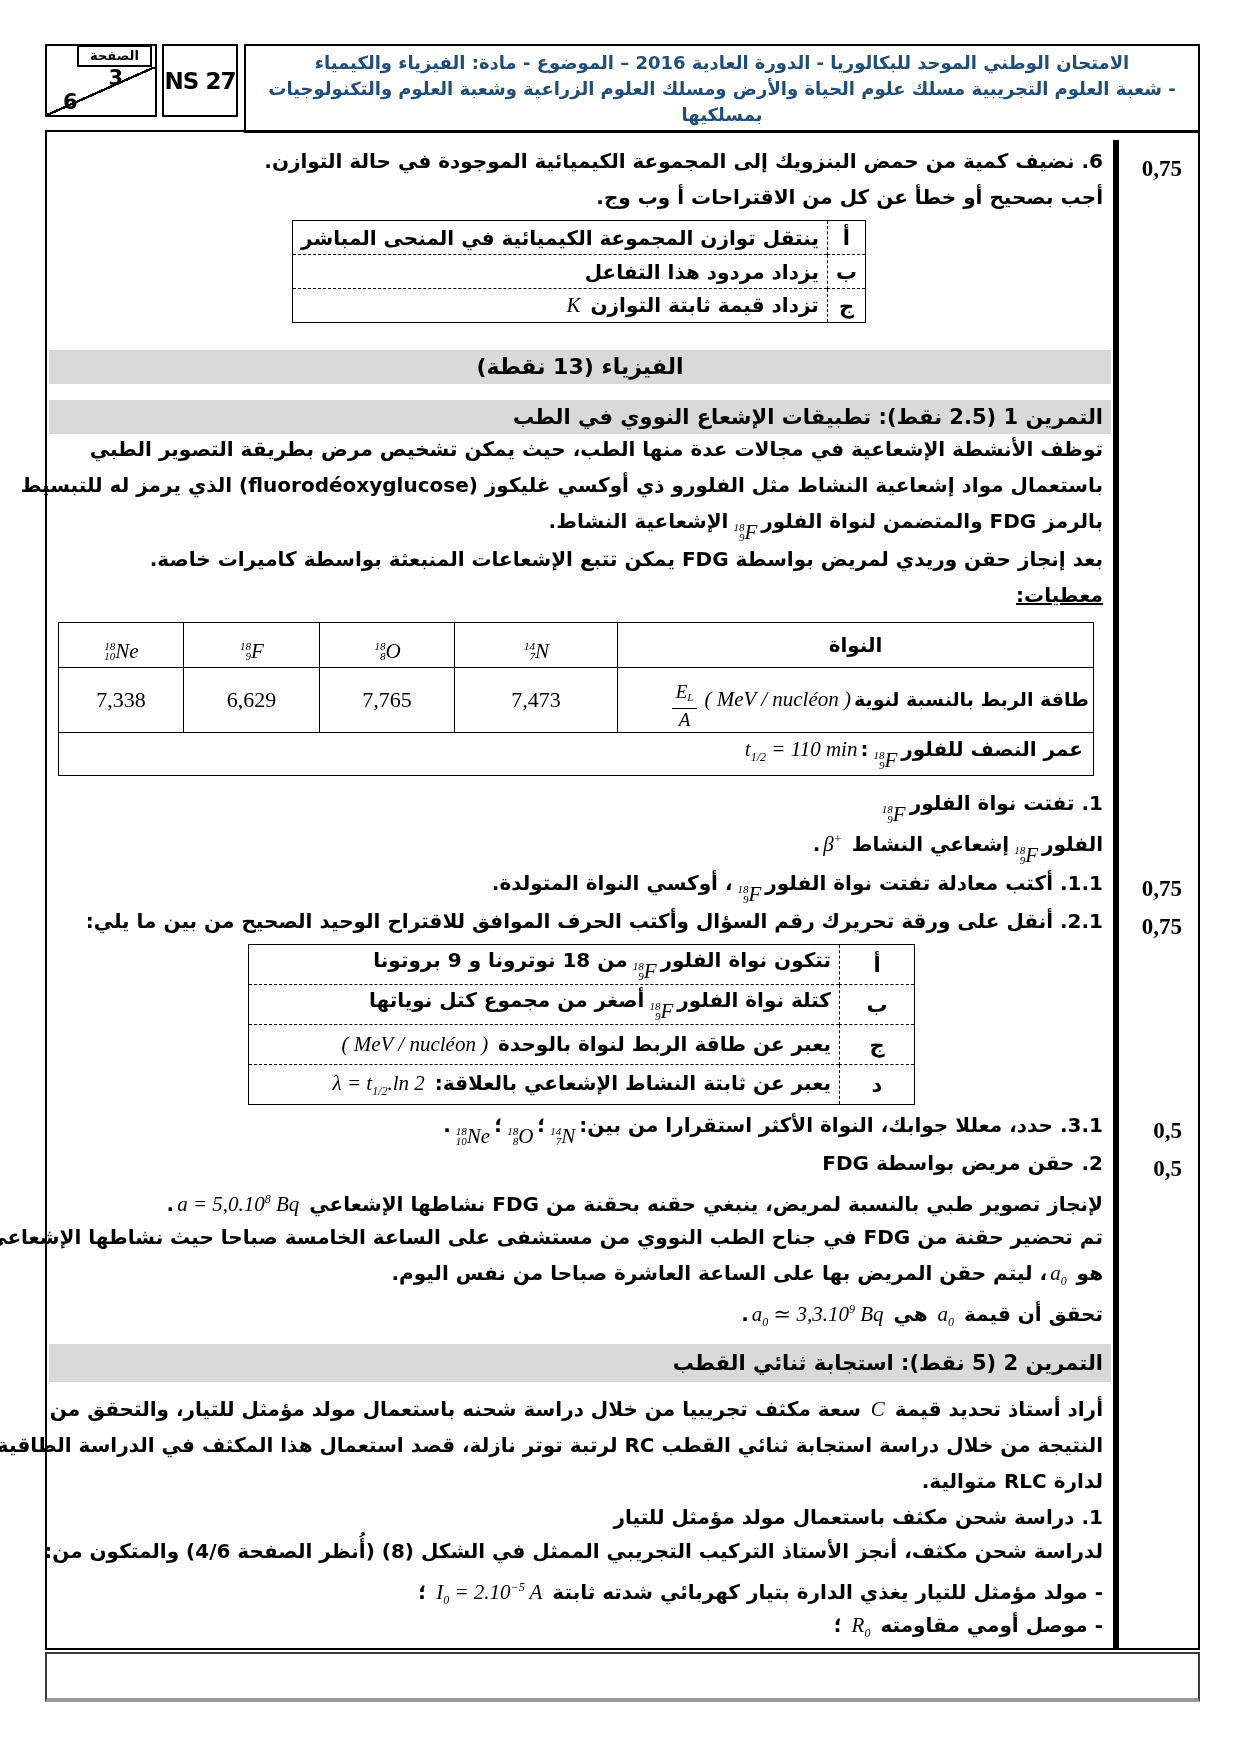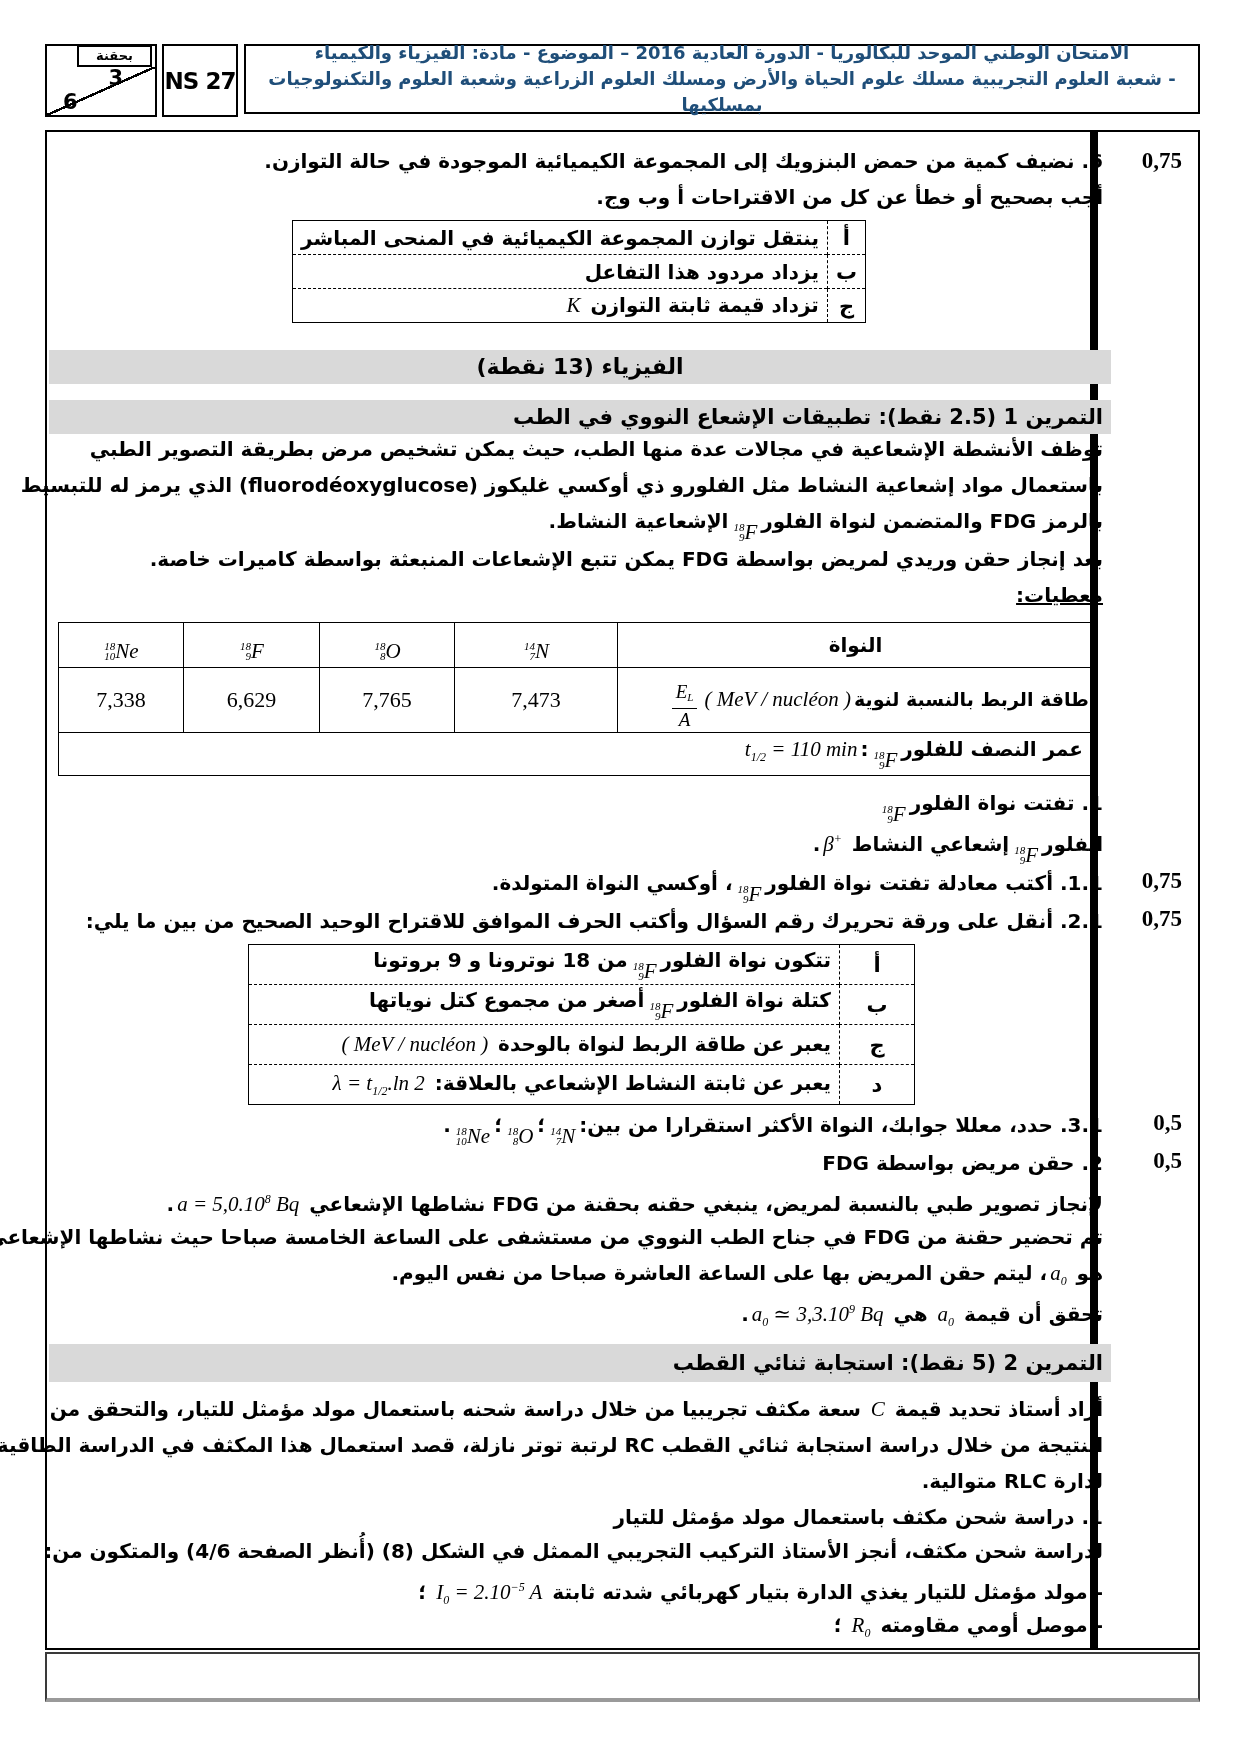--- a/index.html
+++ b/index.html
@@ -9,28 +9,28 @@
   .hdr{position:absolute;left:45px;top:44px;width:1155px;height:73px;display:flex;direction:ltr;}
   .pgbox{width:112px;height:73px;border:2px solid #000;position:relative;box-sizing:border-box;background:#fff;}
   .pg-label{position:absolute;top:-1px;left:30px;right:3px;height:22px;border:2px solid #000;box-sizing:border-box;
             text-align:center;font-size:13px;font-weight:bold;line-height:18px;}
   .pg-diag{position:absolute;left:0;right:0;top:21px;bottom:0;
            background:linear-gradient(to bottom right,transparent calc(50% - 1.2px),#000 calc(50% - 1.2px),#000 calc(50% + 1.2px),transparent calc(50% + 1.2px));}
   .pg-cur{position:absolute;top:20px;right:32px;font-size:21px;font-weight:bold;}
   .pg-tot{position:absolute;bottom:1px;left:16px;font-size:21px;font-weight:bold;}
   .nsbox{width:76px;height:73px;border:2px solid #000;box-sizing:border-box;margin-left:5px;
          display:flex;align-items:center;justify-content:center;font-size:23px;font-weight:bold;letter-spacing:-1px;}
-  .ttlbox{flex:1;height:70px;border:2px solid #000;box-sizing:border-box;margin-left:6px;direction:rtl;
+  .ttlbox{flex:1;height:89px;border:2px solid #000;box-sizing:border-box;margin-left:6px;direction:rtl;
           display:flex;flex-direction:column;justify-content:center;text-align:center;color:#1f4e79;font-weight:bold;}
   .ttl1{font-size:18px;line-height:26px;}
   .ttl2{font-size:18px;line-height:26px;}
 
   
   .content{position:absolute;left:45px;top:130px;width:1155px;height:1520px;border:2px solid #000;box-sizing:border-box;}
-  .marks-col{position:absolute;top:0;right:0;bottom:0;width:108px;border-left:8px solid #000000;box-sizing:border-box;}
+  .marks-col{position:absolute;top:8px;right:0;bottom:0;width:85px;border-left:6px solid #000000;box-sizing:border-box;}
   .mark{position:absolute;right:16px;font-family:"Liberation Serif","DejaVu Serif",serif;font-weight:bold;font-size:23px;direction:ltr;}
   .text-area{position:absolute;top:0;left:0;width:1066px;bottom:0;direction:rtl;}
 
   .line{position:absolute;right:10px;left:4px;white-space:nowrap;font-size:20px;font-weight:bold;text-align:right;line-height:30px;}
   .heading{font-size:20px;}
   .underline{text-decoration:underline;}
 
   .banner{position:absolute;right:2px;left:2px;background:#d9d9d9;font-weight:bold;}
   .banner-phys{text-align:center;font-size:22px;height:34px;line-height:34px;}
   .banner-ex{text-align:right;padding-right:8px;font-size:21px;height:34px;line-height:34px;box-sizing:border-box;}
@@ -67,21 +67,21 @@
   .egrp{display:inline-block;direction:ltr;white-space:nowrap;}
 
   
   .footer{position:absolute;left:45px;top:1652px;width:1155px;height:50px;border:2px solid #3a3a3a;border-bottom:4px solid #9a9a9a;box-sizing:border-box;background:#fff;}
 </style>
 </head>
 <body>
 
 <div class="hdr">
   <div class="pgbox">
-    <div class="pg-label">بحقنة</div>
+    <div class="pg-label">الصفحة</div>
     <div class="pg-diag"></div>
     <div class="pg-cur">3</div>
     <div class="pg-tot">6</div>
   </div>
   <div class="nsbox">NS 27</div>
   <div class="ttlbox">
     <div class="ttl1">الامتحان الوطني الموحد للبكالوريا - الدورة العادية 2016 – الموضوع - مادة: الفيزياء والكيمياء</div>
     <div class="ttl2">- شعبة العلوم التجريبية مسلك علوم الحياة والأرض ومسلك العلوم الزراعية وشعبة العلوم والتكنولوجيات بمسلكيها</div>
   </div>
 </div>

